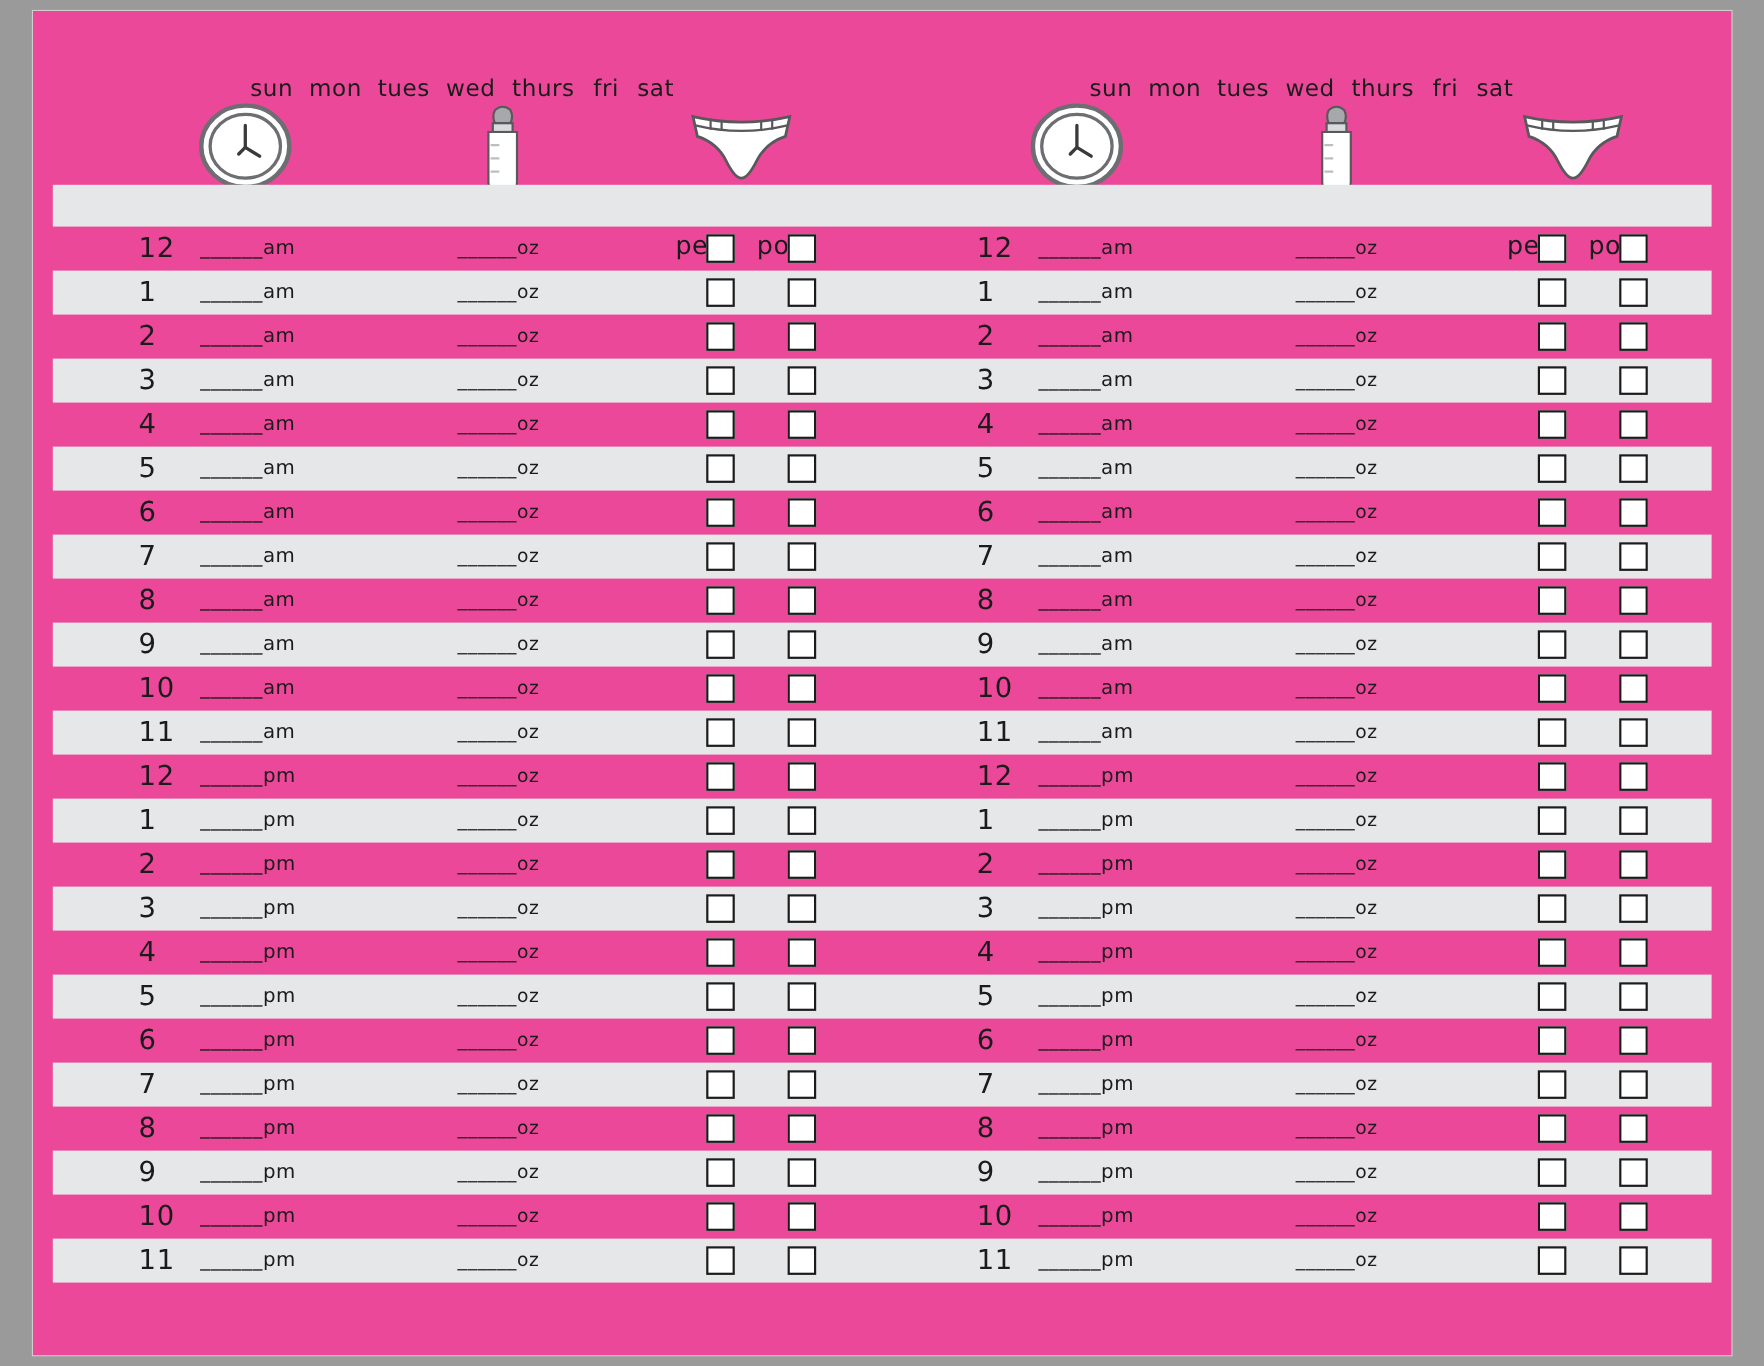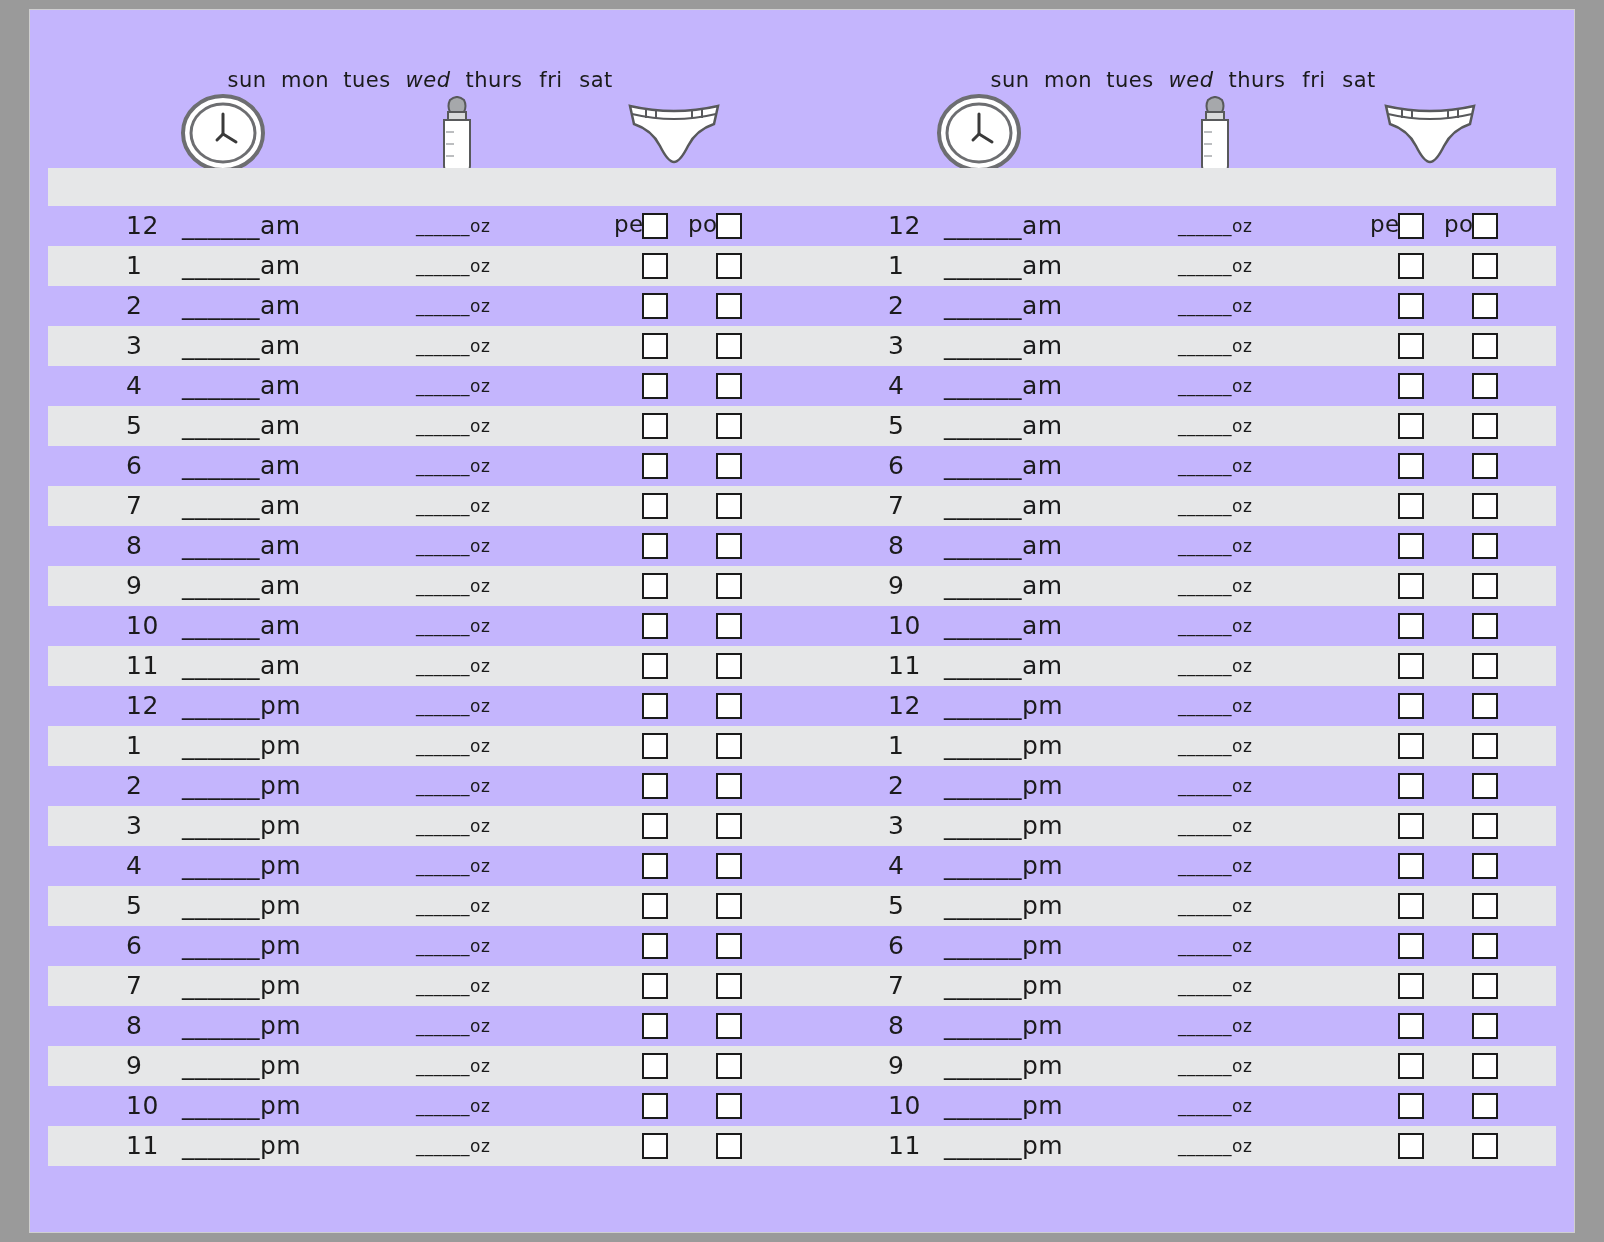--- a/index.html
+++ b/index.html
@@ -12,21 +12,21 @@
     height: 1242px;
     overflow: hidden;
     font-family: "DejaVu Sans", sans-serif;
   }
   .page {
     position: absolute;
     left: 30px;
     top: 10px;
     width: 1544px;
     height: 1222px;
-    background: #c4b5fd;
+    background: #ec4899;
     box-shadow: 0 0 0 1px #cfcfcf;
   }
   .sheet {
     position: relative;
     width: 100%;
     height: 100%;
   }
 
   
   .days-row {
@@ -38,21 +38,21 @@
     color: #1b1b1b;
     letter-spacing: 0.5px;
   }
   .days-row span {
     display: inline-block;
     text-align: center;
   }
   .days-row .d-sun   { width: 54px; }
   .days-row .d-mon   { width: 62px; }
   .days-row .d-tues  { width: 62px; margin-top: 16px; }
-  .days-row .d-wed   { width: 60px; font-style: italic; }
+  .days-row .d-wed   { width: 60px; }
   .days-row .d-thurs { width: 72px; }
   .days-row .d-fri   { width: 42px; }
   .days-row .d-sat   { width: 48px; text-align: center; }
 
   .days-left  { left: 190px; }
   .days-right { left: 953px; }
 
   
   .icons {
     position: absolute;
@@ -94,21 +94,21 @@
 
   .cell { position: absolute; top: 0; height: 40px; line-height: 40px; }
 
   .hour {
     font-size: 25px;
     color: #1b1b1b;
     width: 52px;
     letter-spacing: 0.5px;
   }
   .blank {
-    font-size: 25px;
+    font-size: 18px;
     color: #1b1b1b;
     letter-spacing: 0.5px;
     white-space: pre;
   }
   .oz {
     font-size: 17px;
     color: #1b1b1b;
     letter-spacing: 0.5px;
     white-space: pre;
   }

